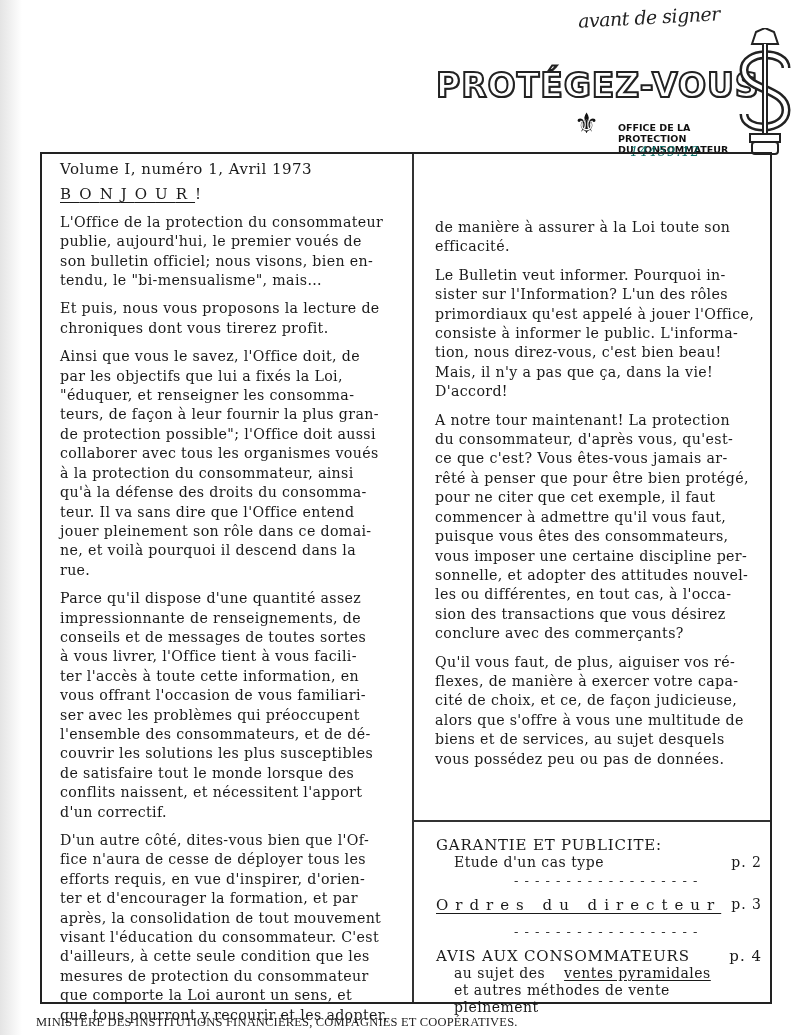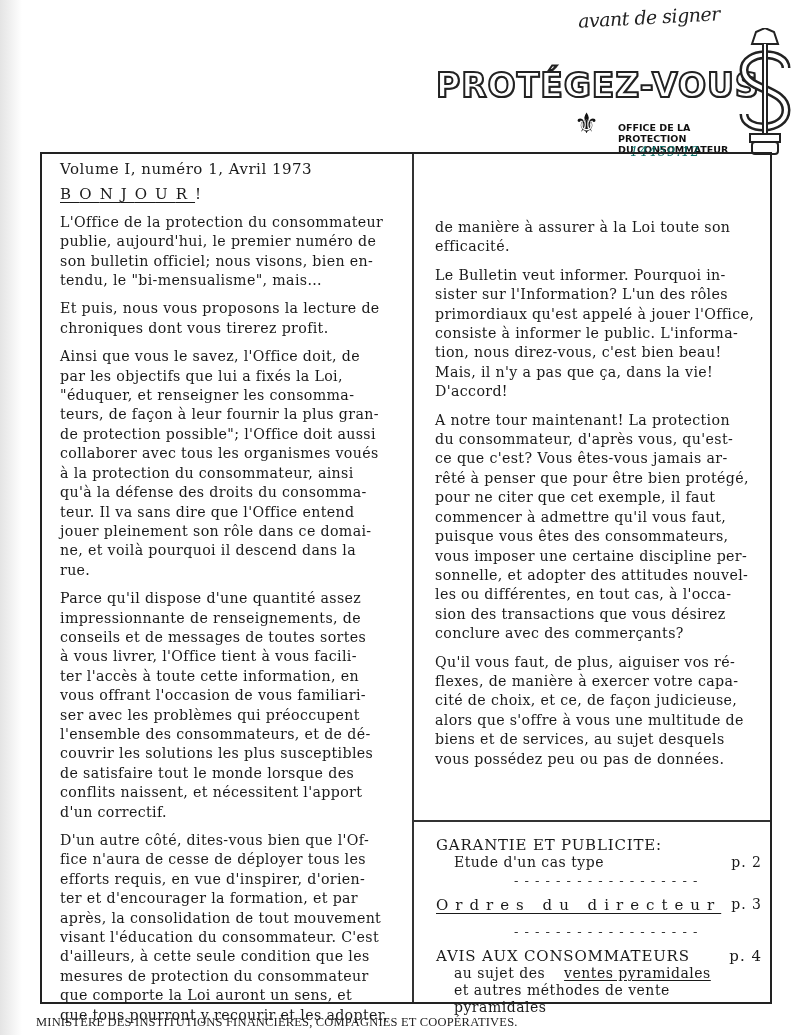--- a/index.html
+++ b/index.html
@@ -78,21 +78,21 @@
 <div class="frame"></div>
 <div class="col-divider"></div>
 <div class="toc-rule"></div>
 
 <div class="col left-col">
   <div class="issue-line">Volume I, numéro 1, Avril 1973</div>
   <div class="greeting">
     <span class="u">B</span><span class="u">O</span><span class="u">N</span><span class="u">J</span><span class="u">O</span><span class="u">U</span><span class="u">R</span><span>!</span>
   </div>
   <p>L'Office de la protection du consommateur
-publie, aujourd'hui, le premier numéro de
+publie, aujourd'hui, le premier voués de
 son bulletin officiel; nous visons, bien en-
 tendu, le "bi-mensualisme", mais...</p>
   <p>Et puis, nous vous proposons la lecture de
 chroniques dont vous tirerez profit.</p>
   <p>Ainsi que vous le savez, l'Office doit, de
 par les objectifs que lui a fixés la Loi,
 "éduquer, et renseigner les consomma-
 teurs, de façon à leur fournir la plus gran-
 de protection possible"; l'Office doit aussi
 collaborer avec tous les organismes voués
@@ -172,17 +172,17 @@
   <div class="dash-line" style="margin-top:10px">- - - - - - - - - - - - - - - - - -</div>
   <div class="toc-item">
     <div class="toc-head">
       <span>AVIS AUX CONSOMMATEURS</span>
       <span class="toc-page">p. 4</span>
     </div>
     <div class="toc-sub">
       <span>au sujet des </span><span class="ul">ventes pyramidales</span>
     </div>
     <div class="toc-sub">et autres méthodes de vente</div>
-    <div class="toc-sub">pyramidales</div>
+    <div class="toc-sub">pleinement</div>
   </div>
 </div>
 
 <div class="footer">MINISTÈRE DES INSTITUTIONS FINANCIÈRES, COMPAGNIES ET COOPÉRATIVES.</div>
 
 </body></html>

